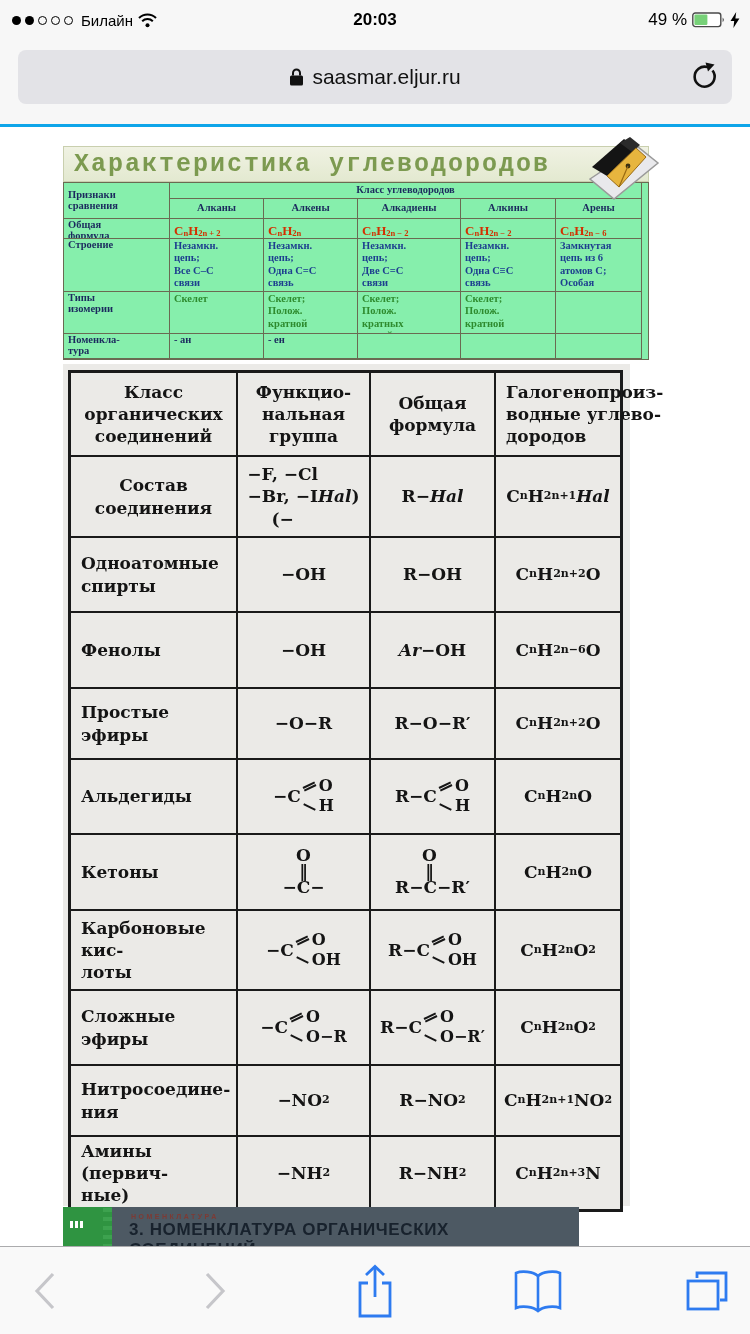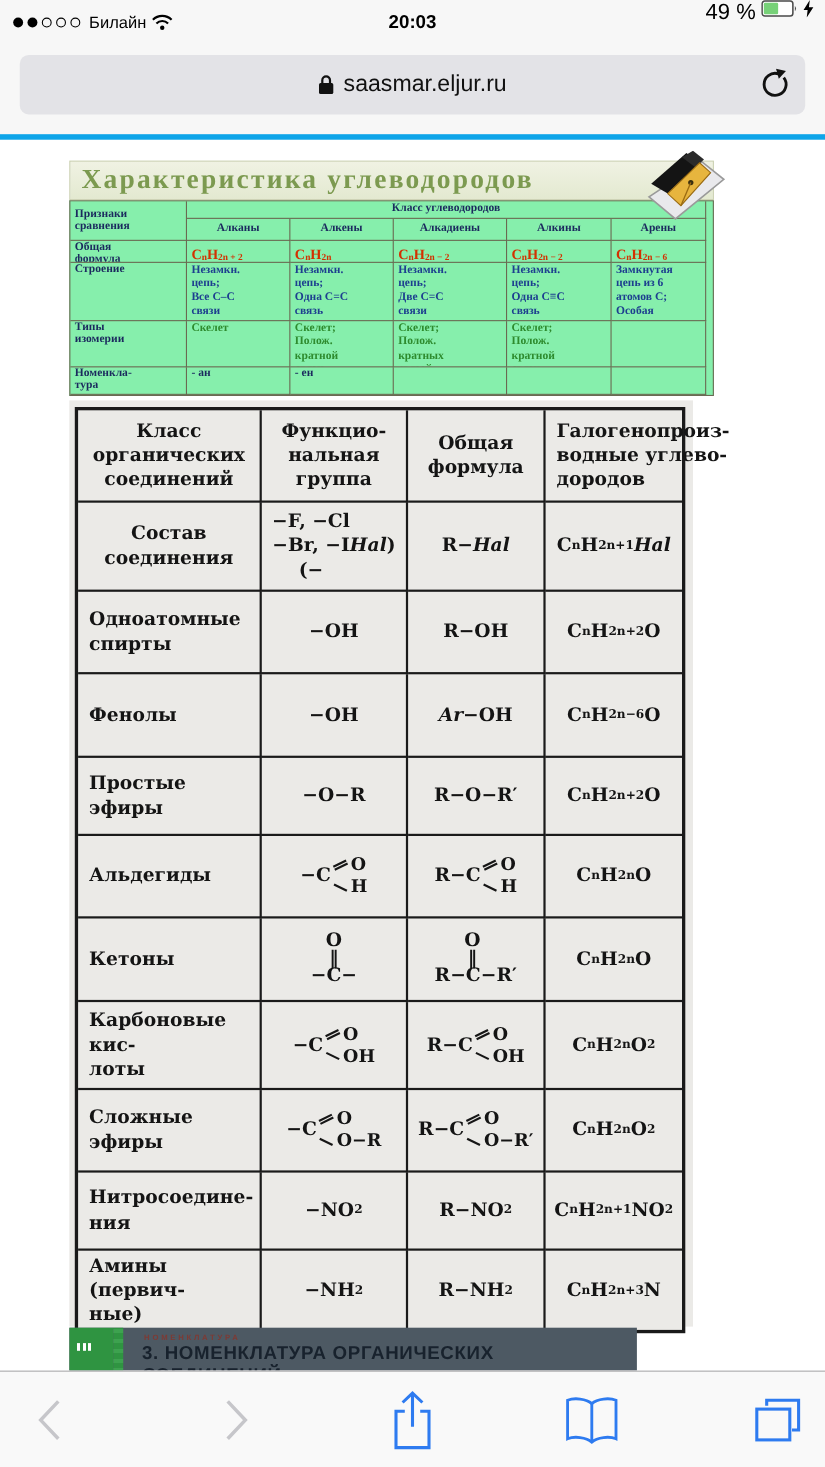--- a/index.html
+++ b/index.html
@@ -2,40 +2,40 @@
 <html><head>
 <meta charset="utf-8">
 <style>
   html,body{margin:0;padding:0;background:#555;}
   .screen{position:relative;width:750px;height:1334px;background:#fff;overflow:hidden;
           font-family:"Liberation Sans",sans-serif;-webkit-font-smoothing:antialiased;}
   .pre{white-space:pre-line;}
 
   
   .chrome{position:absolute;left:0;top:0;width:750px;height:127px;background:#f7f7f7;
-          border-bottom:5px solid #0ea5e9;box-sizing:border-box;}
+          border-bottom:3px solid #0ea5e9;box-sizing:border-box;}
   .statusbar{position:absolute;left:0;top:0;width:750px;height:40px;display:flex;align-items:center;
              font-size:15px;color:#000;}
   .sb-left{display:flex;align-items:center;gap:4px;margin-left:12px;}
   .dots{display:flex;gap:4px;margin-right:4px;}
   .dot{width:9px;height:9px;border-radius:50%;box-sizing:border-box;}
   .dot.f{background:#000;}
   .dot.e{border:1px solid #000;}
   .sb-time{position:absolute;left:0;right:0;text-align:center;font-size:17px;font-weight:bold;}
-  .sb-right{position:absolute;right:10px;top:0;height:40px;display:flex;align-items:flex-start;gap:5px;font-size:20px;}
+  .sb-right{position:absolute;right:10px;top:0;height:40px;display:flex;align-items:center;gap:5px;font-size:17px;}
   .urlbar{position:absolute;left:18px;top:50px;width:714px;height:54px;background:#e3e3e7;border-radius:8px;
           display:flex;align-items:center;justify-content:center;}
   .urltext{font-size:21px;color:#111;margin-left:8px;}
   .reload{position:absolute;right:32px;top:62px;}
 
   
   .t1wrap{position:absolute;left:63px;top:146px;width:586px;}
   .t1title{position:relative;height:36px;background:linear-gradient(#f0f2e3,#e3e9d0);
            border:1px solid #c9cfae;box-sizing:border-box;display:flex;align-items:center;
-           font-family:Liberation Serif, serif;font-weight:bold;font-size:25px;letter-spacing:2px;
+           font-family:Liberation Mono, monospace;font-weight:bold;font-size:25px;letter-spacing:2px;
            color:#7c9a50;padding-left:10px;}
   .penicon{position:absolute;right:-14px;top:-10px;z-index:3;}
   .t1grid{display:grid;grid-template-columns:106px 94px 94px 103px 95px 86px;
           grid-template-rows:16px 20px 20px 53px 42px 25px;
           border:1px solid #6a6a52;background:#86efac;
           font-family:Liberation Serif, serif;font-weight:bold;color:#1b2a5e;font-size:10.5px;}
   .t1c{border-right:1px solid #6a6a52;border-bottom:1px solid #6a6a52;box-sizing:border-box;
        padding:1px 4px;line-height:1.0;overflow:hidden;}
   .t1-corner{grid-row:1/3;display:flex;align-items:center;}
   .t1-span{grid-column:2/7;text-align:center;display:flex;align-items:center;justify-content:center;}

